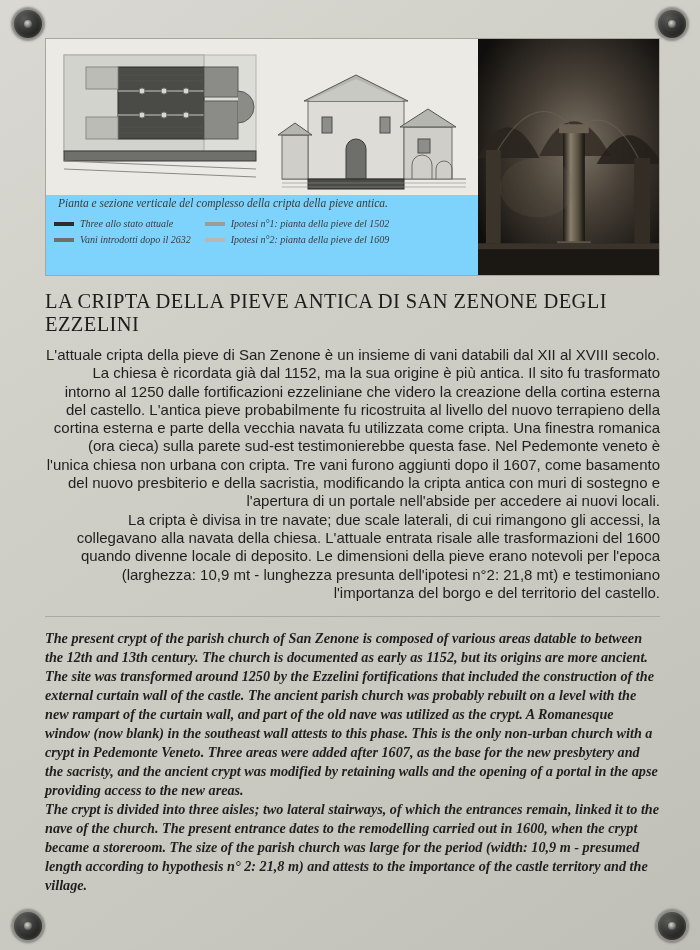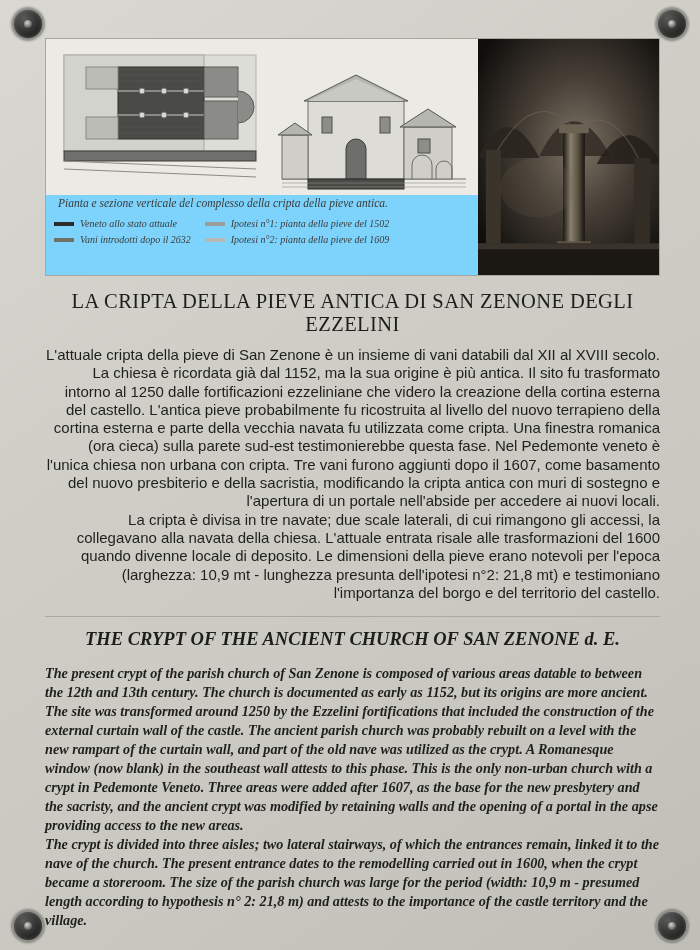--- a/index.html
+++ b/index.html
@@ -113,21 +113,20 @@
   .sw-mid  { background: #6f6f6b; }
   .sw-light{ background: #9d9d98; }
   .sw-vlight { background: #b9b9b4; }
 
   
   .title-it {
     font-family: "Liberation Serif", serif;
     font-size: 20.5px;
     letter-spacing: 0.4px;
     color: #1d1d1b;
-    text-align: center;
     margin: 14px 0 10px 0;
     font-weight: 400;
   }
   .body-it {
     font-family: "Liberation Sans", sans-serif;
     font-size: 15px;
     line-height: 18.3px;
     color: #1f1f1d;
     text-align: right;
     margin: 0;
@@ -250,21 +249,21 @@
             </g>
           </g>
         </svg>
 
         <div class="caption-area">
           <div class="fig-caption">Pianta e sezione verticale del complesso della cripta della pieve antica.</div>
           <div class="legend">
             <div class="legend-col">
               <div class="legend-row">
                 <span class="swatch sw-dark"></span>
-                <span>Veneto allo stato attuale</span>
+                <span>Three allo stato attuale</span>
               </div>
               <div class="legend-row">
                 <span class="swatch sw-mid"></span>
                 <span>Vani introdotti dopo il 2632</span>
               </div>
             </div>
             <div class="legend-col">
               <div class="legend-row">
                 <span class="swatch sw-light"></span>
                 <span>Ipotesi n°1: pianta della pieve del 1502</span>
@@ -320,20 +319,19 @@
     </div>
 
     <h1 class="title-it">LA CRIPTA DELLA PIEVE ANTICA DI SAN ZENONE DEGLI EZZELINI</h1>
     <div class="body-it">
       <p>L'attuale cripta della pieve di San Zenone è un insieme di vani databili dal XII al XVIII secolo. La chiesa è ricordata già dal 1152, ma la sua origine è più antica. Il sito fu trasformato intorno al 1250 dalle fortificazioni ezzeliniane che videro la creazione della cortina esterna del castello. L'antica pieve probabilmente fu ricostruita al livello del nuovo terrapieno della cortina esterna e parte della vecchia navata fu utilizzata come cripta. Una finestra romanica (ora cieca) sulla parete sud-est testimonierebbe questa fase. Nel Pedemonte veneto è l'unica chiesa non urbana con cripta. Tre vani furono aggiunti dopo il 1607, come basamento del nuovo presbiterio e della sacristia, modificando la cripta antica con muri di sostegno e l'apertura di un portale nell'abside per accedere ai nuovi locali.</p>
       <p>La cripta è divisa in tre navate; due scale laterali, di cui rimangono gli accessi, la collegavano alla navata della chiesa. L'attuale entrata risale alle trasformazioni del 1600 quando divenne locale di deposito. Le dimensioni della pieve erano notevoli per l'epoca (larghezza: 10,9 mt - lunghezza presunta dell'ipotesi n°2: 21,8 mt) e testimoniano l'importanza del borgo e del territorio del castello.</p>
     </div>
 
     <hr class="rule">
 
-    <h2 class="title-en">THE CRYPT OF THE ANCIENT CHURCH OF SAN ZENONE d. E.</h2>
     <div class="body-en">
       <p>The present crypt of the parish church of San Zenone is composed of various areas datable to between the 12th and 13th century. The church is documented as early as 1152, but its origins are more ancient. The site was transformed around 1250 by the Ezzelini fortifications that included the construction of the external curtain wall of the castle. The ancient parish church was probably rebuilt on a level with the new rampart of the curtain wall, and part of the old nave was utilized as the crypt. A Romanesque window (now blank) in the southeast wall attests to this phase. This is the only non-urban church with a crypt in Pedemonte Veneto. Three areas were added after 1607, as the base for the new presbytery and the sacristy, and the ancient crypt was modified by retaining walls and the opening of a portal in the apse providing access to the new areas.</p>
       <p>The crypt is divided into three aisles; two lateral stairways, of which the entrances remain, linked it to the nave of the church. The present entrance dates to the remodelling carried out in 1600, when the crypt became a storeroom. The size of the parish church was large for the period (width: 10,9 m - presumed length according to hypothesis n° 2: 21,8 m) and attests to the importance of the castle territory and the village.</p>
     </div>
 
   </div>
 </div>
 
 </body></html>

